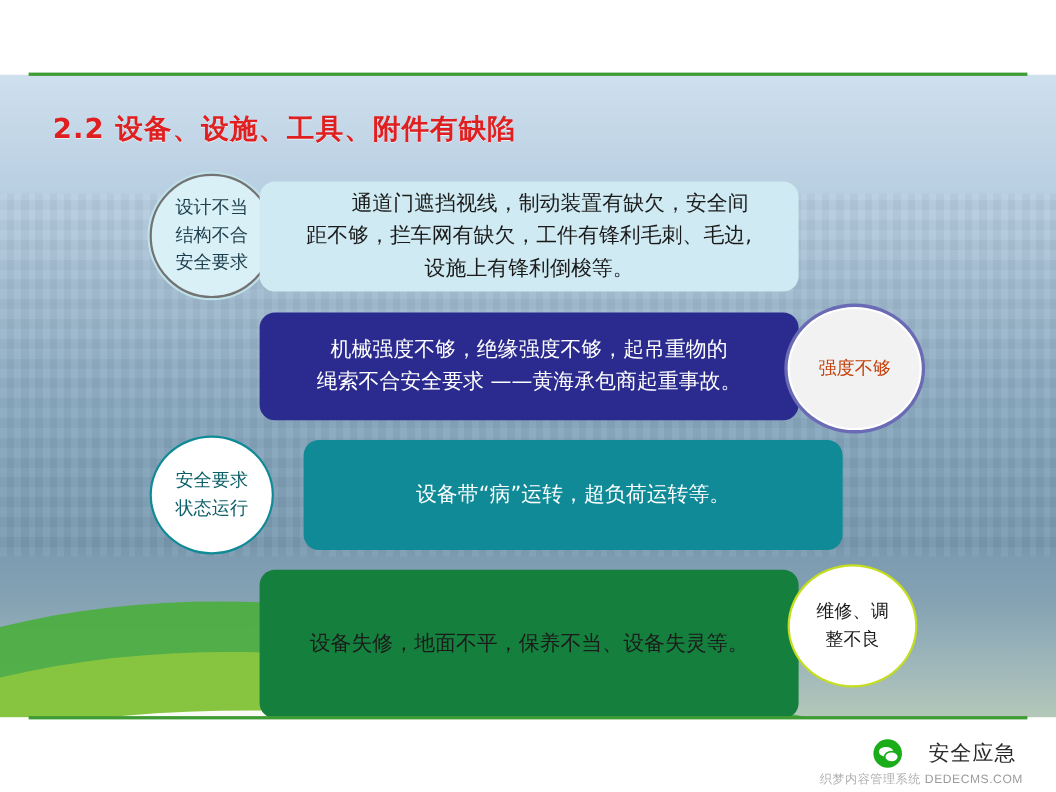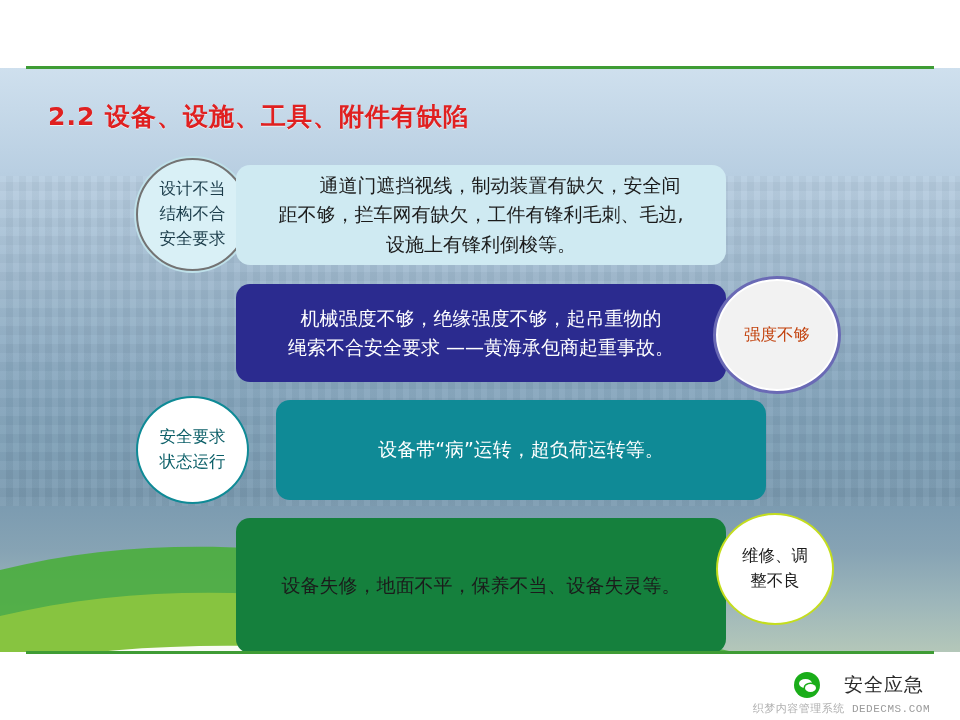--- a/index.html
+++ b/index.html
@@ -115,21 +115,21 @@
   .wechat-ico:after{
     content:"";position:absolute;left:11px;top:12px;width:11px;height:8px;border-radius:50%;background:#ffffff;
     box-shadow:0 0 0 1.5px #1aad19;
   }
   .brand-name{
     font-size:19px;color:#2b2b2b;font-family:"DejaVu Sans","Liberation Sans",sans-serif;letter-spacing:1px;
   }
   .watermark{
     position:absolute;right:30px;bottom:4px;z-index:9;
     font-size:11px;color:#9b9b9b;letter-spacing:.5px;
-    font-family:Liberation Mono, monospace;
+    font-family:Liberation Sans, sans-serif;
     margin-top:20px;
   }
   .watermark .cn{color:#b0b0b0;}
 </style>
 </head>
 <body>
 
 <div class="slide">
 
   <div class="photo">

